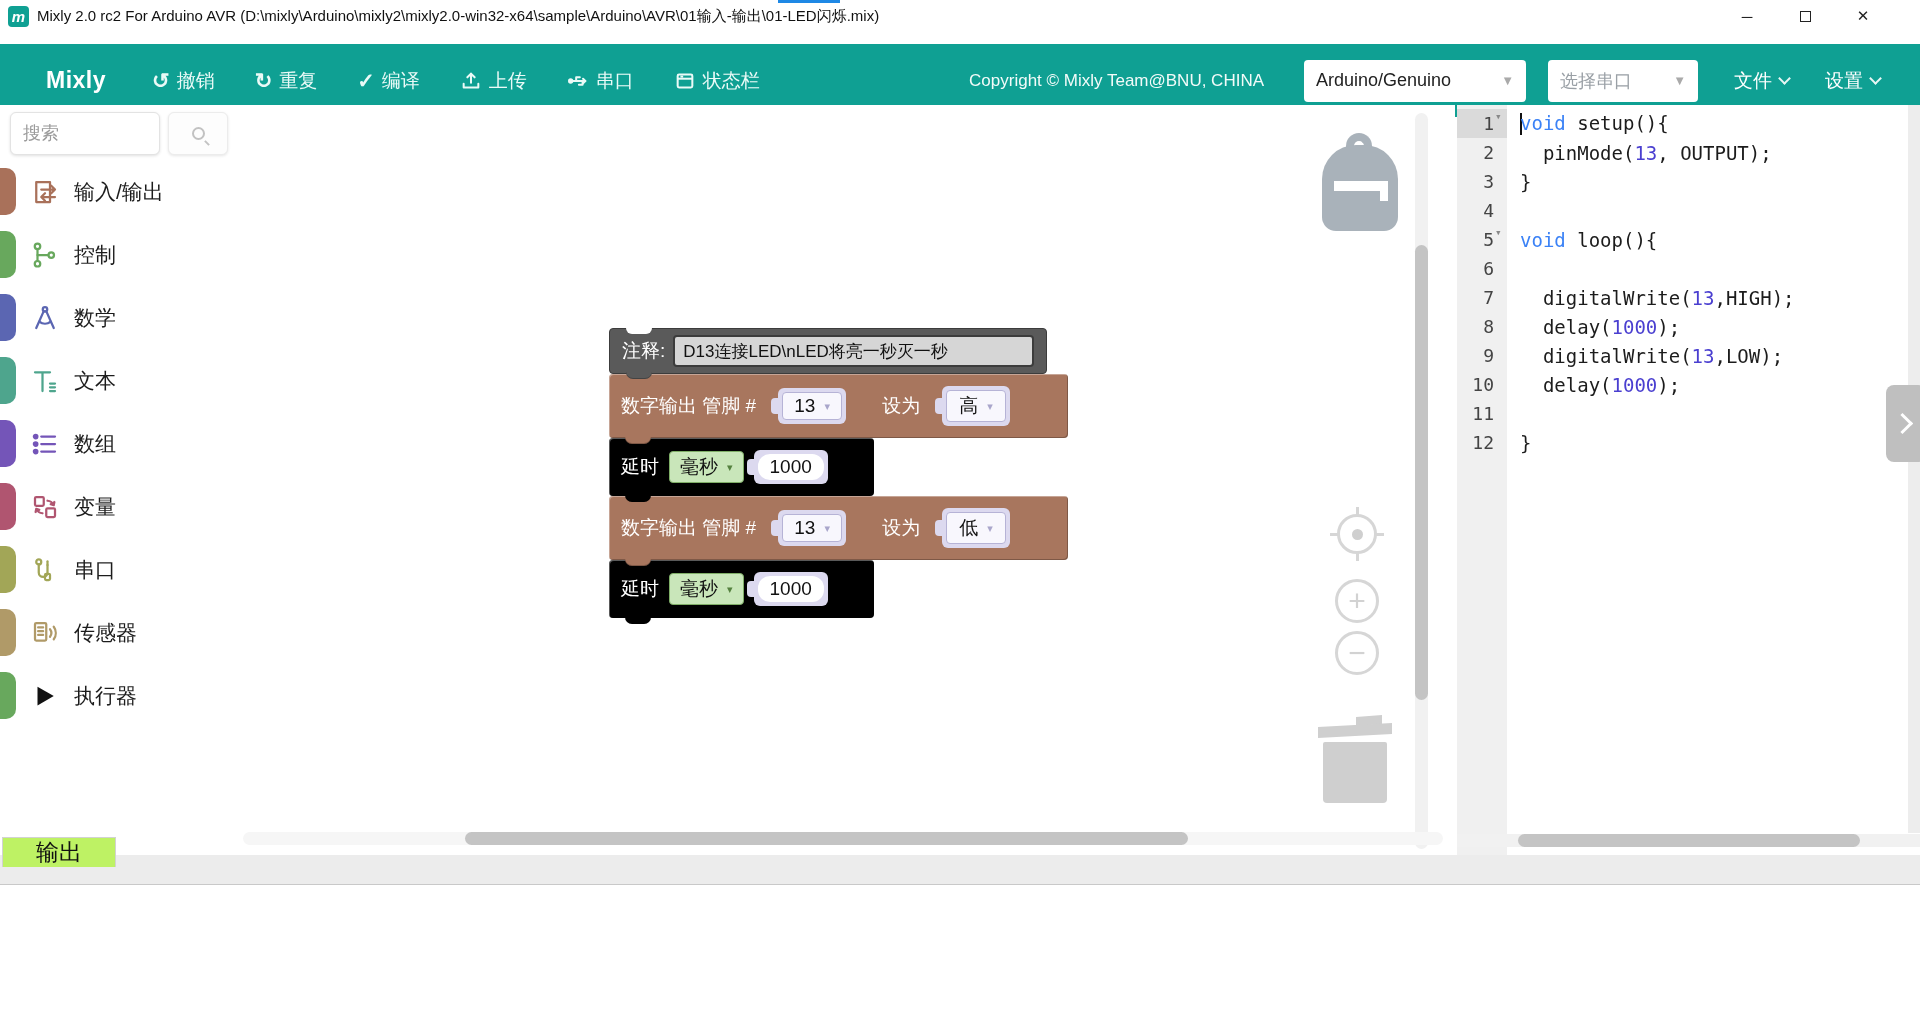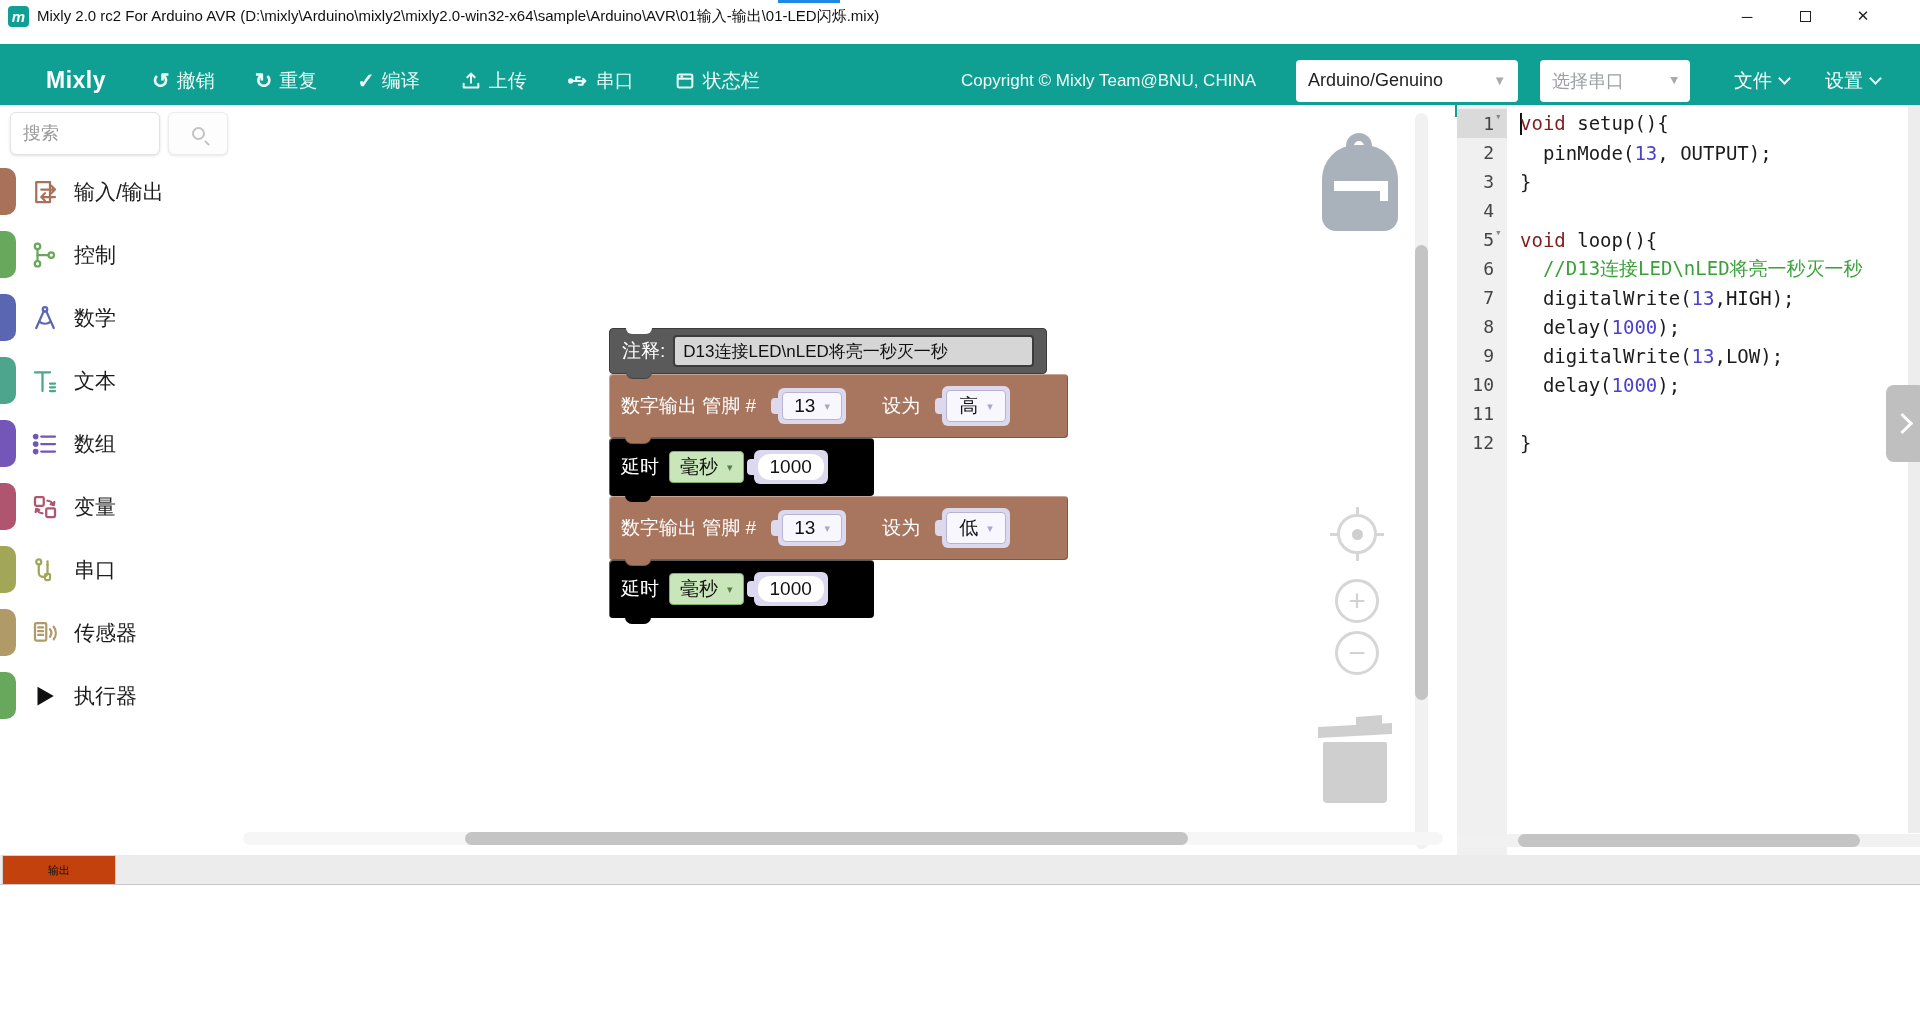--- a/index.html
+++ b/index.html
@@ -25,21 +25,21 @@
              display:flex; align-items:center; padding:0 22px; color:#eefaf8; }
   .brand { font-size:23px; font-weight:bold; color:#fff; margin:0 26px 0 24px; letter-spacing:.5px; }
   .tb-btn { display:flex; align-items:center; gap:7px; font-size:19px; color:#eafaf7;
             margin:0 20px; cursor:pointer; white-space:nowrap; }
   .tb-glyph { font-size:21px; font-weight:bold; }
   .tb-svg { width:22px; height:22px; }
   .copyright { font-size:17px; color:#f2fbf9; margin-left:auto; margin-right:40px; white-space:nowrap;text-align:center; }
   .select-box { background:#fff; border-radius:4px; height:42px; display:flex; align-items:center;
                 justify-content:space-between; padding:0 12px; font-size:18px; cursor:pointer; }
   #board-select { width:222px; color:#222; margin-right:22px; }
-  #port-select  { width:150px; color:#9aa0a6; margin-right:26px;font-family:Liberation Mono, monospace; }
+  #port-select  { width:150px; color:#9aa0a6; margin-right:18px; }
   .dd-caret { color:#aaa; font-size:13px; margin-left:10px; }
   .menu-item { display:flex; align-items:center; gap:8px; font-size:19px; color:#fff;
                margin:0 18px; cursor:pointer; white-space:nowrap; }
   .chev { width:9px; height:9px; border-right:2px solid #e8f6f4; border-bottom:2px solid #e8f6f4;
           transform:rotate(45deg); margin-top:-4px; }
 
   
   #sidebar { position:absolute; left:0; top:105px; width:233px; height:750px; background:#fff; }
   #search-row { position:absolute; left:10px; top:7px; display:flex; }
   #search-input { width:150px; height:43px; border:1px solid #e3e3e3; border-radius:6px;
@@ -136,43 +136,43 @@
                 overflow:hidden; }
   #gutter-bg { position:absolute; left:0; top:0; width:50px; height:750px; background:#f0f0f0; }
   #code-lines { position:absolute; left:0; top:4px; width:463px; }
   .code-line { position:relative; display:flex; height:29px; align-items:center;
                font-family:"DejaVu Sans Mono", monospace; font-size:19px; }
   .ln { width:50px; flex:none; text-align:right; padding-right:13px; color:#444; font-size:18px;
         height:29px; line-height:29px; font-family:"DejaVu Sans Mono", monospace; }
   .ln.active { background:#dadada; }
   .fold { position:absolute; left:38px; top:1px; font-size:11px; color:#888; }
   .code-text { padding-left:13px; white-space:pre; overflow:hidden; }
-  .seg-kw  { color:#7f1d1d; }
+  .seg-kw  { color:#3b82f6; }
   .seg-num { color:#4a3fd0; }
   .seg-com { color:#3aa13a; }
   .seg-pl  { color:#1c1c1c; }
   .cursor { display:inline-block; width:2px; height:22px; background:#111; vertical-align:middle;
             margin-right:-2px; }
   #code-sb-track { position:absolute; left:0px; top:729px; width:463px; height:13px; background:#f1f1f1; }
   #code-sb-thumb { position:absolute; left:61px; top:729px; width:342px; height:13px; background:#c4c4c4;
                    border-radius:7px; cursor:pointer; }
   #code-right-strip { position:absolute; right:0; top:0; width:12px; height:728px; background:#ededed; }
 
   
   #collapse-btn { position:absolute; left:1886px; top:385px; width:40px; height:77px; background:#bfbfbf;
                   border-radius:8px; display:flex; align-items:center; justify-content:flex-start;
                   padding-left:9px; cursor:pointer; z-index:5; }
   #collapse-btn .chev-big { width:15px; height:15px; border-right:3px solid #fff; border-top:3px solid #fff;
                   transform:rotate(45deg); }
 
   
   #bottom-strip { position:absolute; left:0; top:855px; width:1920px; height:29px; background:#ececec; }
-  #output-tab { position:absolute; left:2px; top:855px; width:114px; height:30px; background:#c2410c;
+  #output-tab { position:absolute; left:2px; top:837px; width:114px; height:30px; background:#bef264;
                 border:1px solid #d2d2d2; border-bottom:none; display:flex; align-items:center;
-                justify-content:center; font-size:11px; color:#111; cursor:pointer; }
+                justify-content:center; font-size:23px; color:#111; cursor:pointer; }
   #output-panel { position:absolute; left:0; top:884px; width:1920px; height:148px; background:#fff;
                   border-top:1px solid #c9c9c9; }
 </style>
 </head>
 <body>
 <div id="page">
 
   <div id="titlebar">
     <div class="app-logo">m</div>
     <div class="app-title">Mixly 2.0 rc2 For Arduino AVR (D:\mixly\Arduino\mixly2\mixly2.0-win32-x64\sample\Arduino\AVR\01输入-输出\01-LED闪烁.mix)</div>
@@ -468,21 +468,20 @@
           <span class="ln">4</span>
           <span class="code-text"></span>
         </div>
         <div class="code-line">
           <span class="ln">5</span>
           <span class="fold">▾</span>
           <span class="code-text"><span class="seg-kw">void</span><span class="seg-pl"> loop(){</span></span>
         </div>
         <div class="code-line">
           <span class="ln">6</span>
-          <span class="code-text"><span class="seg-com">  //D13连接LED\nLED将亮一秒灭一秒</span></span>
         </div>
         <div class="code-line">
           <span class="ln">7</span>
           <span class="code-text"><span class="seg-pl">  digitalWrite(</span><span class="seg-num">13</span><span class="seg-pl">,HIGH);</span></span>
         </div>
         <div class="code-line">
           <span class="ln">8</span>
           <span class="code-text"><span class="seg-pl">  delay(</span><span class="seg-num">1000</span><span class="seg-pl">);</span></span>
         </div>
         <div class="code-line">

